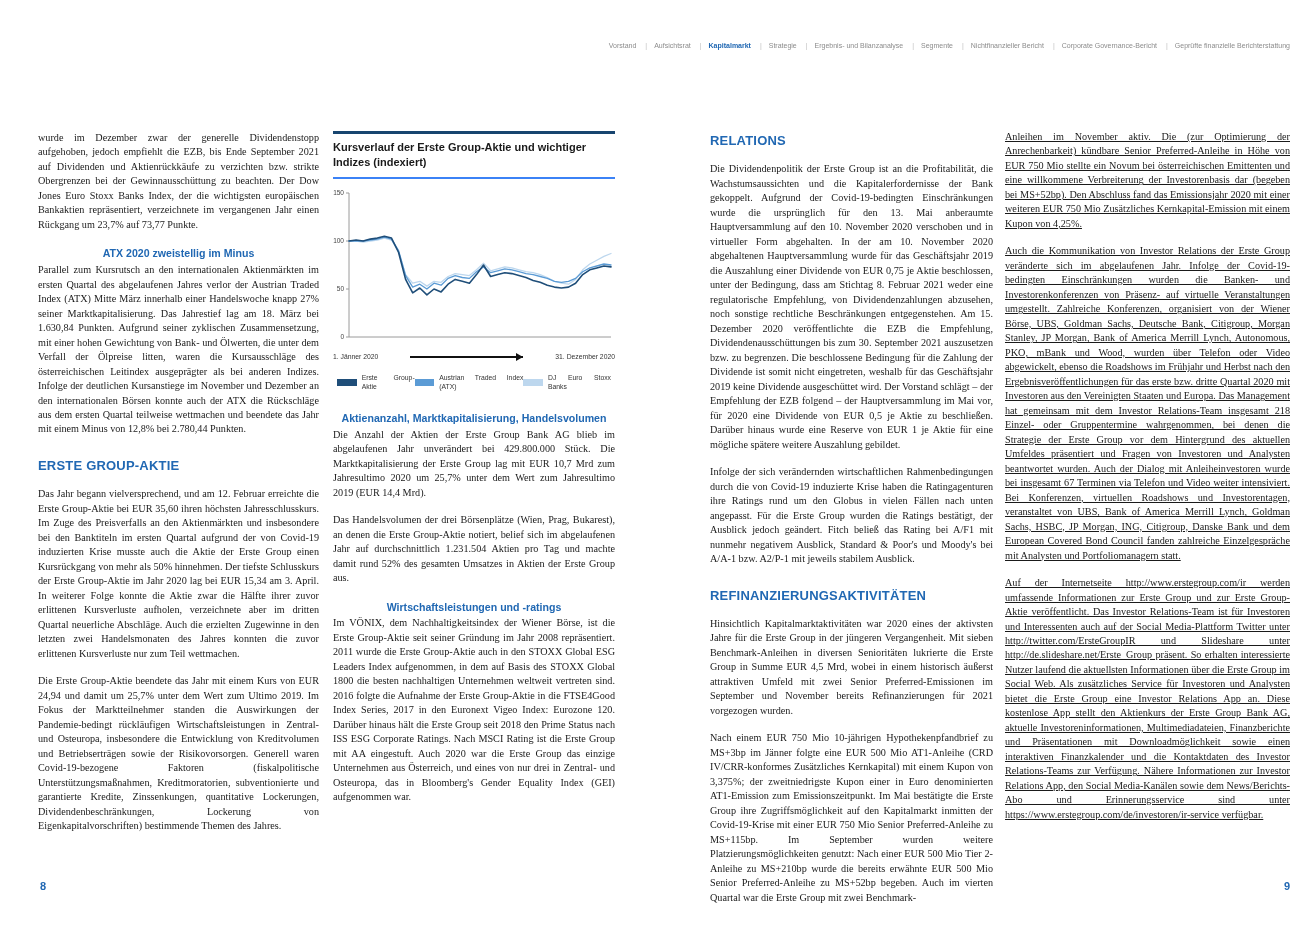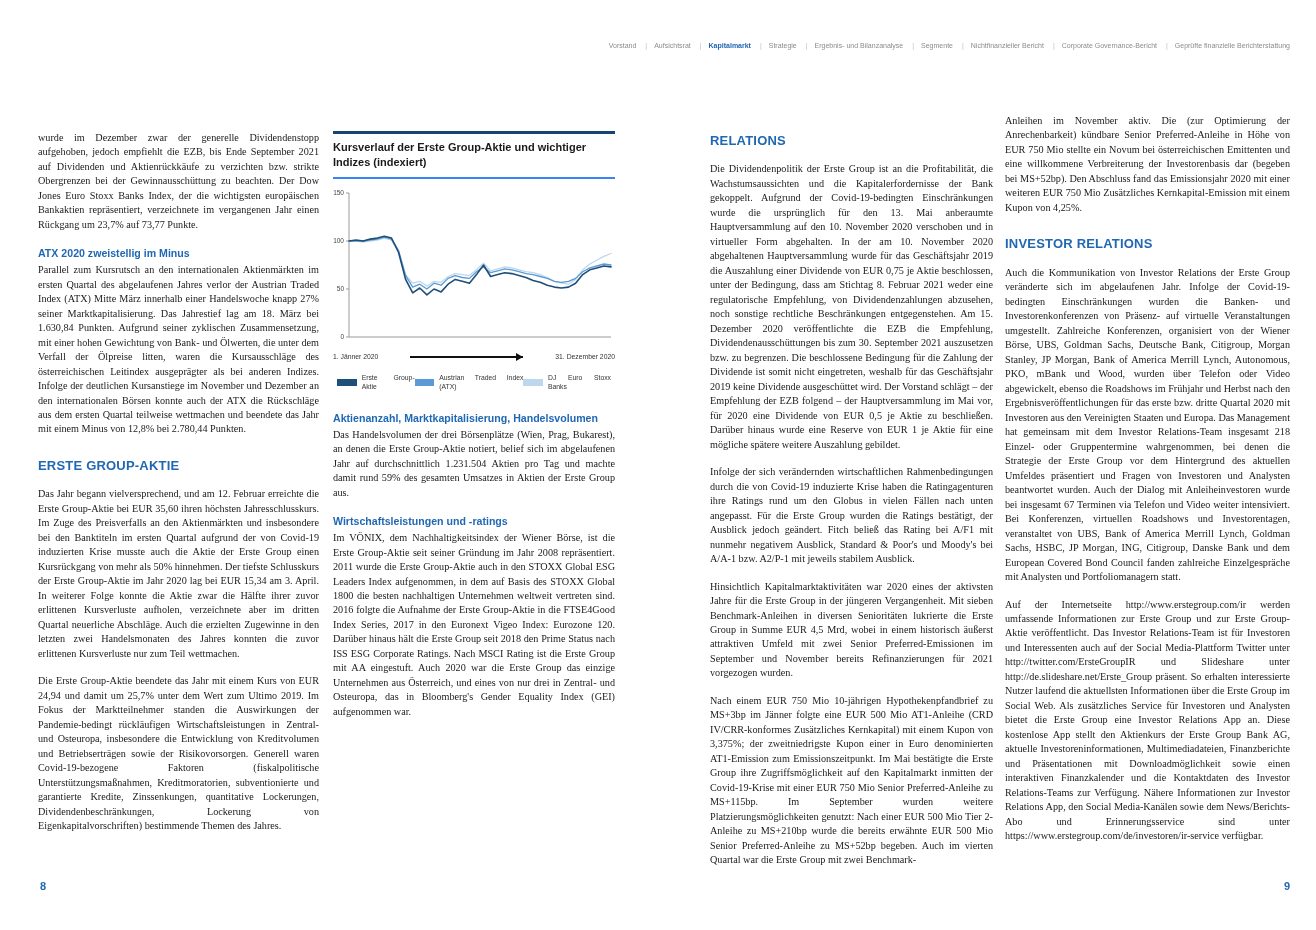--- a/index.html
+++ b/index.html
@@ -13,30 +13,30 @@
     font-family:"Liberation Sans",sans-serif;font-size:7px;color:#8c8c8c;
   }
   .bc{color:#8c8c8c;cursor:pointer;}
   .bc + .bc::before{content:"|";color:#c0c0c0;margin:0 7px;font-weight:400;}
   .bc.active{color:#2168b3;font-weight:bold;}
   
   .col{position:absolute;top:131px;width:281px;font-size:10.2px;line-height:1.42;text-align:justify;}
   .col1{left:38px;}
   .col2{left:333px;width:282px;}
   .col3{left:710px;top:130px;width:283px;}
-  .col4{left:1005px;top:114px;width:285px;}
+  .col4{left:1005px;top:130px;width:285px;text-decoration:underline;}
   .col p{margin:0 0 13px 0;}
   h2.section{
     font-family:"Liberation Sans",sans-serif;color:#2168b3;
     font-size:13px;font-weight:bold;margin:20px 0 12px 0;text-align:left;letter-spacing:.2px;
   }
   h2.section.first{margin-top:2px;}
   h3.subhead{
     font-family:"Liberation Sans",sans-serif;color:#2168b3;
-    font-size:10.6px;font-weight:bold;line-height:1.3;margin:15px 0 2px 0;text-align:left;
+    font-size:10.6px;font-weight:bold;line-height:1.3;margin:15px 0 2px 0;text-align:center;
   }
   
   .chartbox{margin:0 0 20px 0;border-top:3px solid #17456f;}
   .chart-title{
     font-family:"Liberation Sans",sans-serif;font-weight:bold;font-size:11px;line-height:1.35;
     color:#1a1a1a;padding:6px 0 7px 0;border-bottom:2px solid #3b82f6;text-align:left;
   }
   .chart-plot{margin-top:8px;}
   .chart-xrow{
     display:flex;justify-content:space-between;align-items:center;
@@ -118,34 +118,35 @@
         <span class="legend-chip" style="background: rgb(91, 155, 213);"></span>
         <span>Austrian Traded Index (ATX)</span>
       </span>
       <span class="legend-item">
         <span class="legend-chip" style="background: rgb(189, 215, 238);"></span>
         <span>DJ Euro Stoxx Banks</span>
       </span>
     </div>
   </figure>
   <h3 class="subhead">Aktienanzahl, Marktkapitalisierung, Handelsvolumen</h3>
-  <p>Das Handelsvolumen der drei Börsenplätze (Wien, Prag, Bukarest), an denen die Erste Group-Aktie notiert, belief sich im abgelaufenen Jahr auf durchschnittlich 1.231.504 Aktien pro Tag und machte damit rund 59% des gesamten Umsatzes in Aktien der Erste Group aus.</p>
+  <p>Die Anzahl der Aktien der Erste Group Bank AG blieb im abgelaufenen Jahr unverändert bei 429.800.000 Stück. Die Marktkapitalisierung der Erste Group lag mit EUR 10,7 Mrd zum Jahresultimo 2020 um 25,7% unter dem Wert zum Jahresultimo 2019 (EUR 14,4 Mrd).</p>
+  <p>Das Handelsvolumen der drei Börsenplätze (Wien, Prag, Bukarest), an denen die Erste Group-Aktie notiert, belief sich im abgelaufenen Jahr auf durchschnittlich 1.231.504 Aktien pro Tag und machte damit rund 52% des gesamten Umsatzes in Aktien der Erste Group aus.</p>
   <h3 class="subhead">Wirtschaftsleistungen und -ratings</h3>
   <p>Im VÖNIX, dem Nachhaltigkeitsindex der Wiener Börse, ist die Erste Group-Aktie seit seiner Gründung im Jahr 2008 repräsentiert. 2011 wurde die Erste Group-Aktie auch in den STOXX Global ESG Leaders Index aufgenommen, in dem auf Basis des STOXX Global 1800 die besten nachhaltigen Unternehmen weltweit vertreten sind. 2016 folgte die Aufnahme der Erste Group-Aktie in die FTSE4Good Index Series, 2017 in den Euronext Vigeo Index: Eurozone 120. Darüber hinaus hält die Erste Group seit 2018 den Prime Status nach ISS ESG Corporate Ratings. Nach MSCI Rating ist die Erste Group mit AA eingestuft. Auch 2020 war die Erste Group das einzige Unternehmen aus Österreich, und eines von nur drei in Zentral- und Osteuropa, das in Bloomberg's Gender Equality Index (GEI) aufgenommen war.</p>
 </div>
 
 <div class="col col3">
   <h2 class="section first">RELATIONS</h2>
   <p>Die Dividendenpolitik der Erste Group ist an die Profitabilität, die Wachstumsaussichten und die Kapitalerfordernisse der Bank gekoppelt. Aufgrund der Covid-19-bedingten Einschränkungen wurde die ursprünglich für den 13. Mai anberaumte Hauptversammlung auf den 10. November 2020 verschoben und in virtueller Form abgehalten. In der am 10. November 2020 abgehaltenen Hauptversammlung wurde für das Geschäftsjahr 2019 die Auszahlung einer Dividende von EUR 0,75 je Aktie beschlossen, unter der Bedingung, dass am Stichtag 8. Februar 2021 weder eine regulatorische Empfehlung, von Dividendenzahlungen abzusehen, noch sonstige rechtliche Beschränkungen entgegenstehen. Am 15. Dezember 2020 veröffentlichte die EZB die Empfehlung, Dividendenausschüttungen bis zum 30. September 2021 auszusetzen bzw. zu begrenzen. Die beschlossene Bedingung für die Zahlung der Dividende ist somit nicht eingetreten, weshalb für das Geschäftsjahr 2019 keine Dividende ausgeschüttet wird. Der Vorstand schlägt – der Empfehlung der EZB folgend – der Hauptversammlung im Mai vor, für 2020 eine Dividende von EUR 0,5 je Aktie zu beschließen. Darüber hinaus wurde eine Reserve von EUR 1 je Aktie für eine mögliche spätere weitere Auszahlung gebildet.</p>
   <p>Infolge der sich verändernden wirtschaftlichen Rahmenbedingungen durch die von Covid-19 induzierte Krise haben die Ratingagenturen ihre Ratings rund um den Globus in vielen Fällen nach unten angepasst. Für die Erste Group wurden die Ratings bestätigt, der Ausblick jedoch geändert. Fitch beließ das Rating bei A/F1 mit nunmehr negativem Ausblick, Standard &amp; Poor's und Moody's bei A/A-1 bzw. A2/P-1 mit jeweils stabilem Ausblick.</p>
+  <h2 class="section">REFINANZIERUNGSAKTIVITÄTEN</h2>
   <p>Hinsichtlich Kapitalmarktaktivitäten war 2020 eines der aktivsten Jahre für die Erste Group in der jüngeren Vergangenheit. Mit sieben Benchmark-Anleihen in diversen Senioritäten lukrierte die Erste Group in Summe EUR 4,5 Mrd, wobei in einem historisch äußerst attraktiven Umfeld mit zwei Senior Preferred-Emissionen im September und November bereits Refinanzierungen für 2021 vorgezogen wurden.</p>
   <p>Nach einem EUR 750 Mio 10-jährigen Hypothekenpfandbrief zu MS+3bp im Jänner folgte eine EUR 500 Mio AT1-Anleihe (CRD IV/CRR-konformes Zusätzliches Kernkapital) mit einem Kupon von 3,375%; der zweitniedrigste Kupon einer in Euro denominierten AT1-Emission zum Emissionszeitpunkt. Im Mai bestätigte die Erste Group ihre Zugriffsmöglichkeit auf den Kapitalmarkt inmitten der Covid-19-Krise mit einer EUR 750 Mio Senior Preferred-Anleihe zu MS+115bp. Im September wurden weitere Platzierungsmöglichkeiten genutzt: Nach einer EUR 500 Mio Tier 2-Anleihe zu MS+210bp wurde die bereits erwähnte EUR 500 Mio Senior Preferred-Anleihe zu MS+52bp begeben. Auch im vierten Quartal war die Erste Group mit zwei Benchmark-</p>
 </div>
 
 <div class="col col4">
   <p>Anleihen im November aktiv. Die (zur Optimierung der Anrechenbarkeit) kündbare Senior Preferred-Anleihe in Höhe von EUR 750 Mio stellte ein Novum bei österreichischen Emittenten und eine willkommene Verbreiterung der Investorenbasis dar (begeben bei MS+52bp). Den Abschluss fand das Emissionsjahr 2020 mit einer weiteren EUR 750 Mio Zusätzliches Kernkapital-Emission mit einem Kupon von 4,25%.</p>
-  <h2 class="section">INVESTOR RELATIONS</h2>
   <p>Auch die Kommunikation von Investor Relations der Erste Group veränderte sich im abgelaufenen Jahr. Infolge der Covid-19-bedingten Einschränkungen wurden die Banken- und Investorenkonferenzen von Präsenz- auf virtuelle Veranstaltungen umgestellt. Zahlreiche Konferenzen, organisiert von der Wiener Börse, UBS, Goldman Sachs, Deutsche Bank, Citigroup, Morgan Stanley, JP Morgan, Bank of America Merrill Lynch, Autonomous, PKO, mBank und Wood, wurden über Telefon oder Video abgewickelt, ebenso die Roadshows im Frühjahr und Herbst nach den Ergebnisveröffentlichungen für das erste bzw. dritte Quartal 2020 mit Investoren aus den Vereinigten Staaten und Europa. Das Management hat gemeinsam mit dem Investor Relations-Team insgesamt 218 Einzel- oder Gruppentermine wahrgenommen, bei denen die Strategie der Erste Group vor dem Hintergrund des aktuellen Umfeldes präsentiert und Fragen von Investoren und Analysten beantwortet wurden. Auch der Dialog mit Anleiheinvestoren wurde bei insgesamt 67 Terminen via Telefon und Video weiter intensiviert. Bei Konferenzen, virtuellen Roadshows und Investorentagen, veranstaltet von UBS, Bank of America Merrill Lynch, Goldman Sachs, HSBC, JP Morgan, ING, Citigroup, Danske Bank und dem European Covered Bond Council fanden zahlreiche Einzelgespräche mit Analysten und Portfoliomanagern statt.</p>
   <p>Auf der Internetseite http://www.erstegroup.com/ir werden umfassende Informationen zur Erste Group und zur Erste Group-Aktie veröffentlicht. Das Investor Relations-Team ist für Investoren und Interessenten auch auf der Social Media-Plattform Twitter unter http://twitter.com/ErsteGroupIR und Slideshare unter http://de.slideshare.net/Erste_Group präsent. So erhalten interessierte Nutzer laufend die aktuellsten Informationen über die Erste Group im Social Web. Als zusätzliches Service für Investoren und Analysten bietet die Erste Group eine Investor Relations App an. Diese kostenlose App stellt den Aktienkurs der Erste Group Bank AG, aktuelle Investoreninformationen, Multimediadateien, Finanzberichte und Präsentationen mit Downloadmöglichkeit sowie einen interaktiven Finanzkalender und die Kontaktdaten des Investor Relations-Teams zur Verfügung. Nähere Informationen zur Investor Relations App, den Social Media-Kanälen sowie dem News/Berichts-Abo und Erinnerungsservice sind unter https://www.erstegroup.com/de/investoren/ir-service verfügbar.</p>
 </div>
 
 <div class="pagenum pleft">8</div>
 <div class="pagenum pright">9</div>
 
 </body></html>

